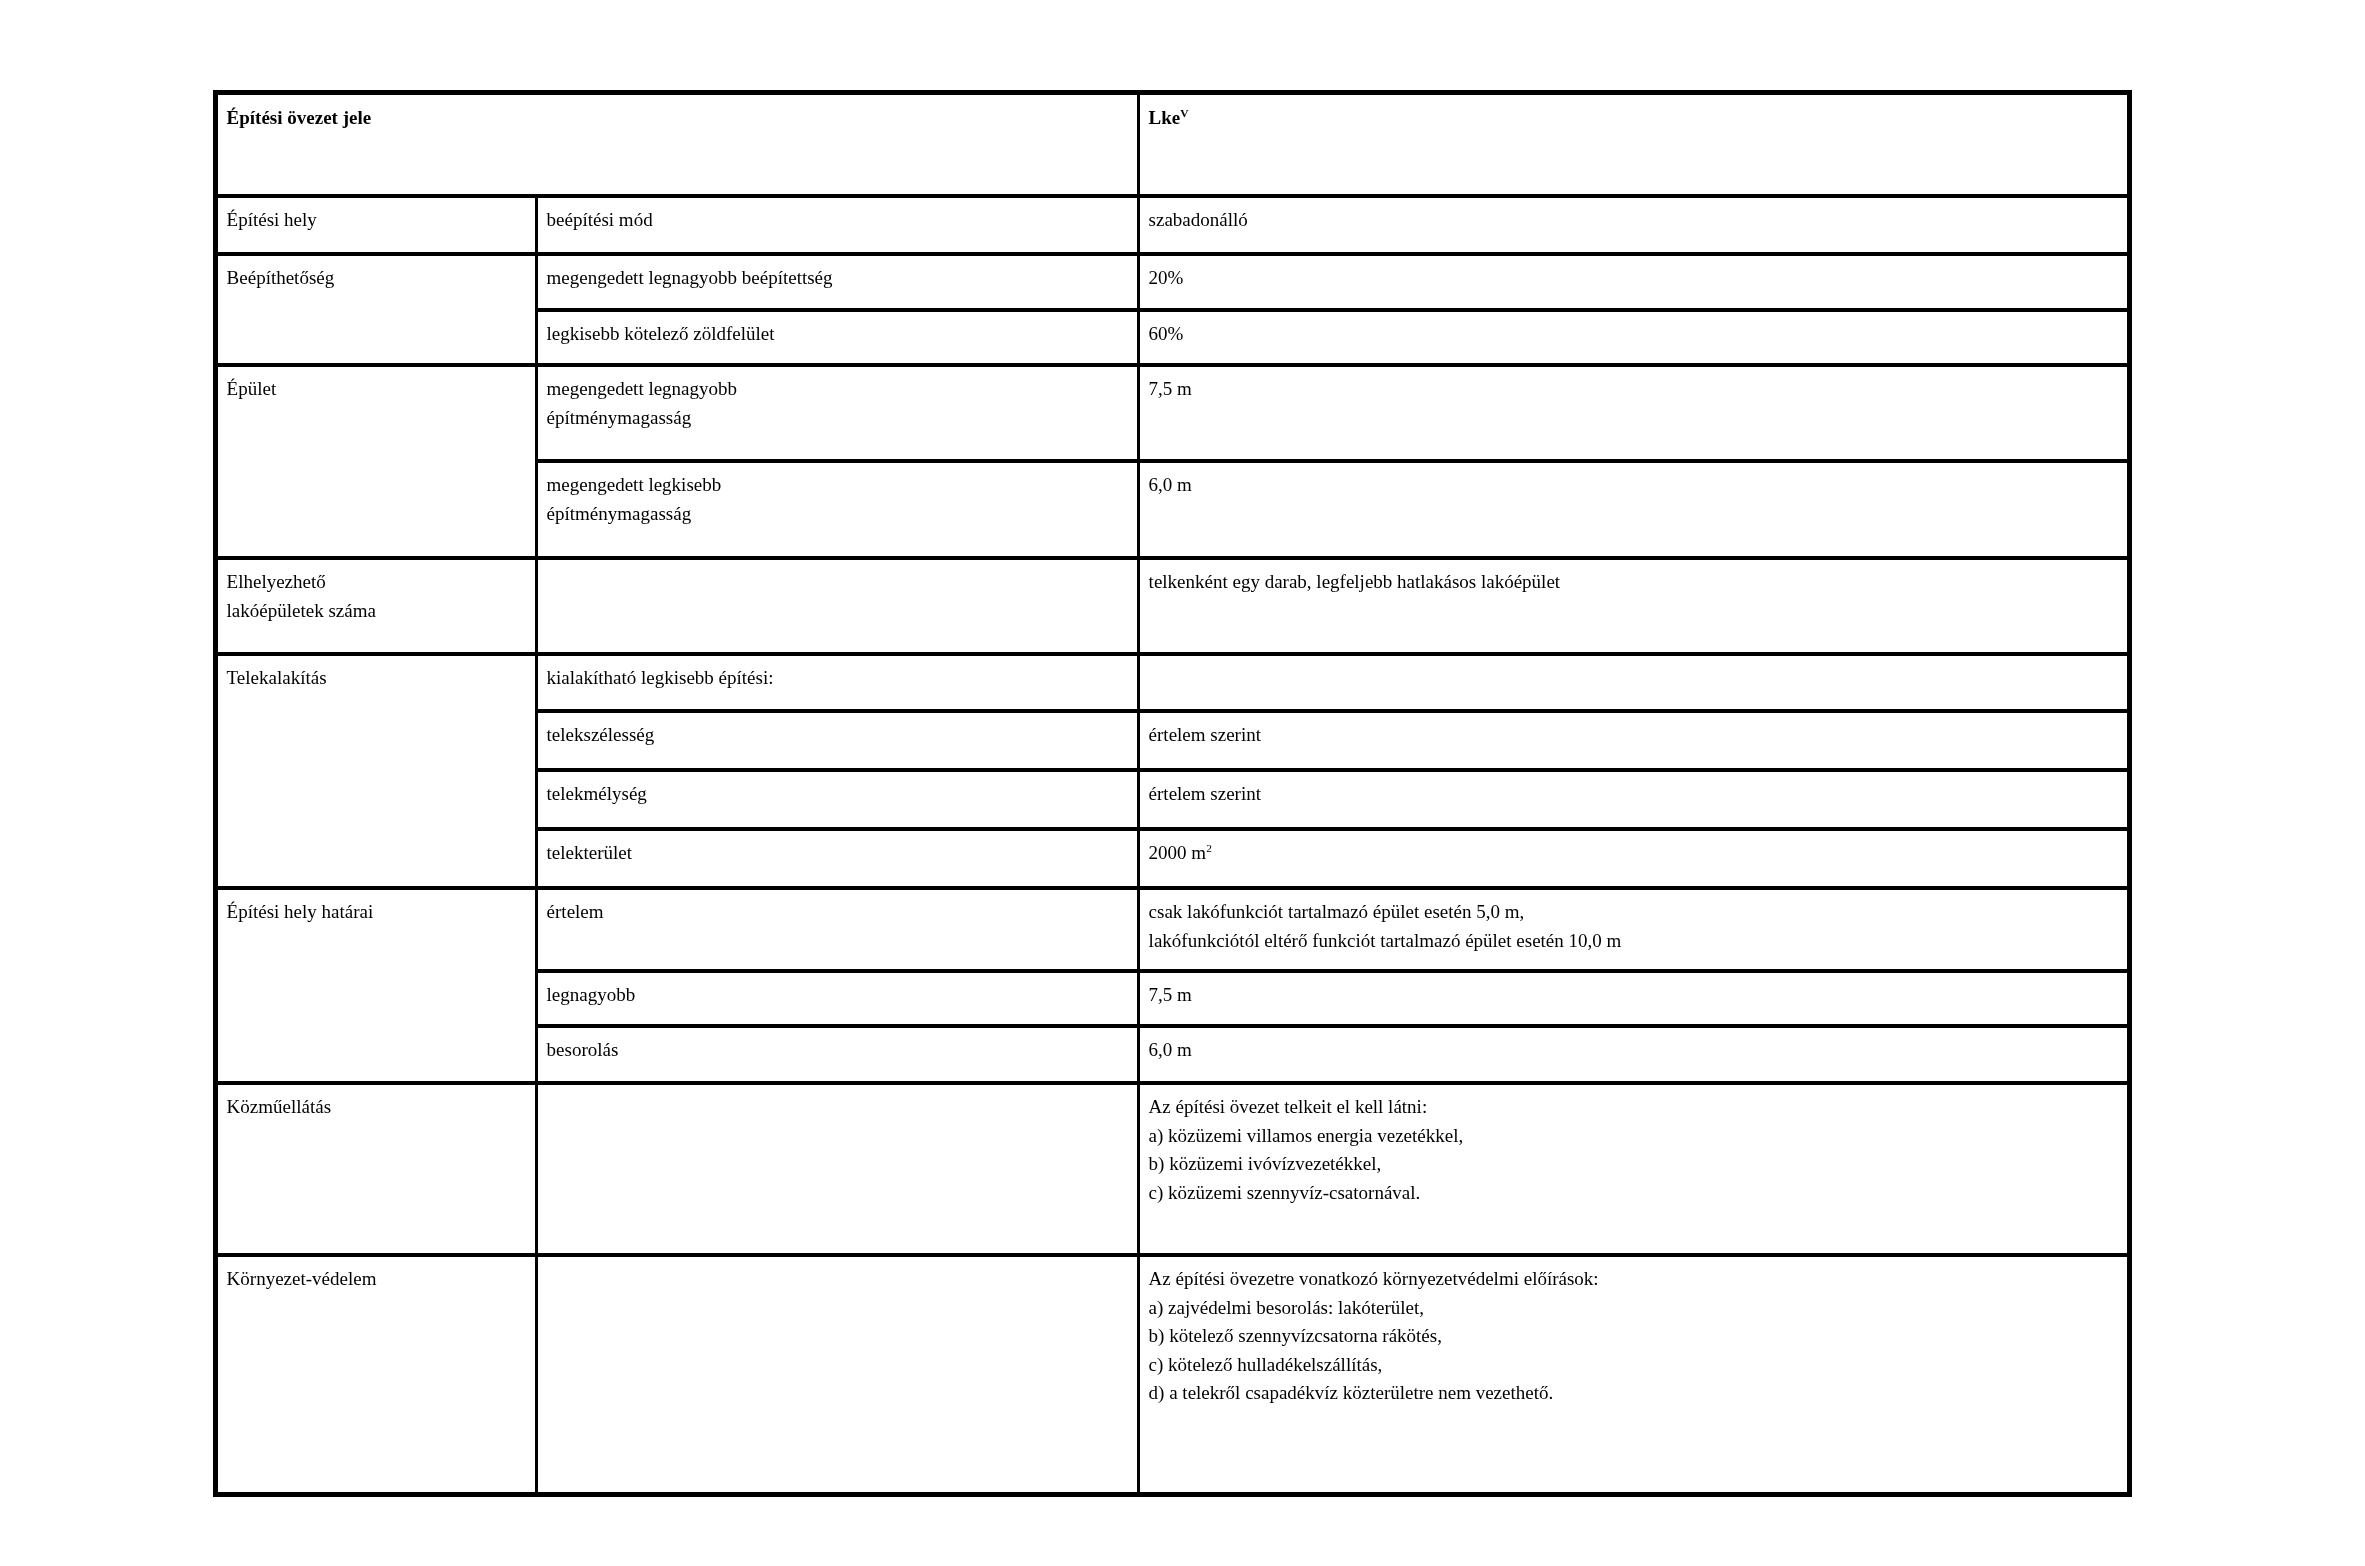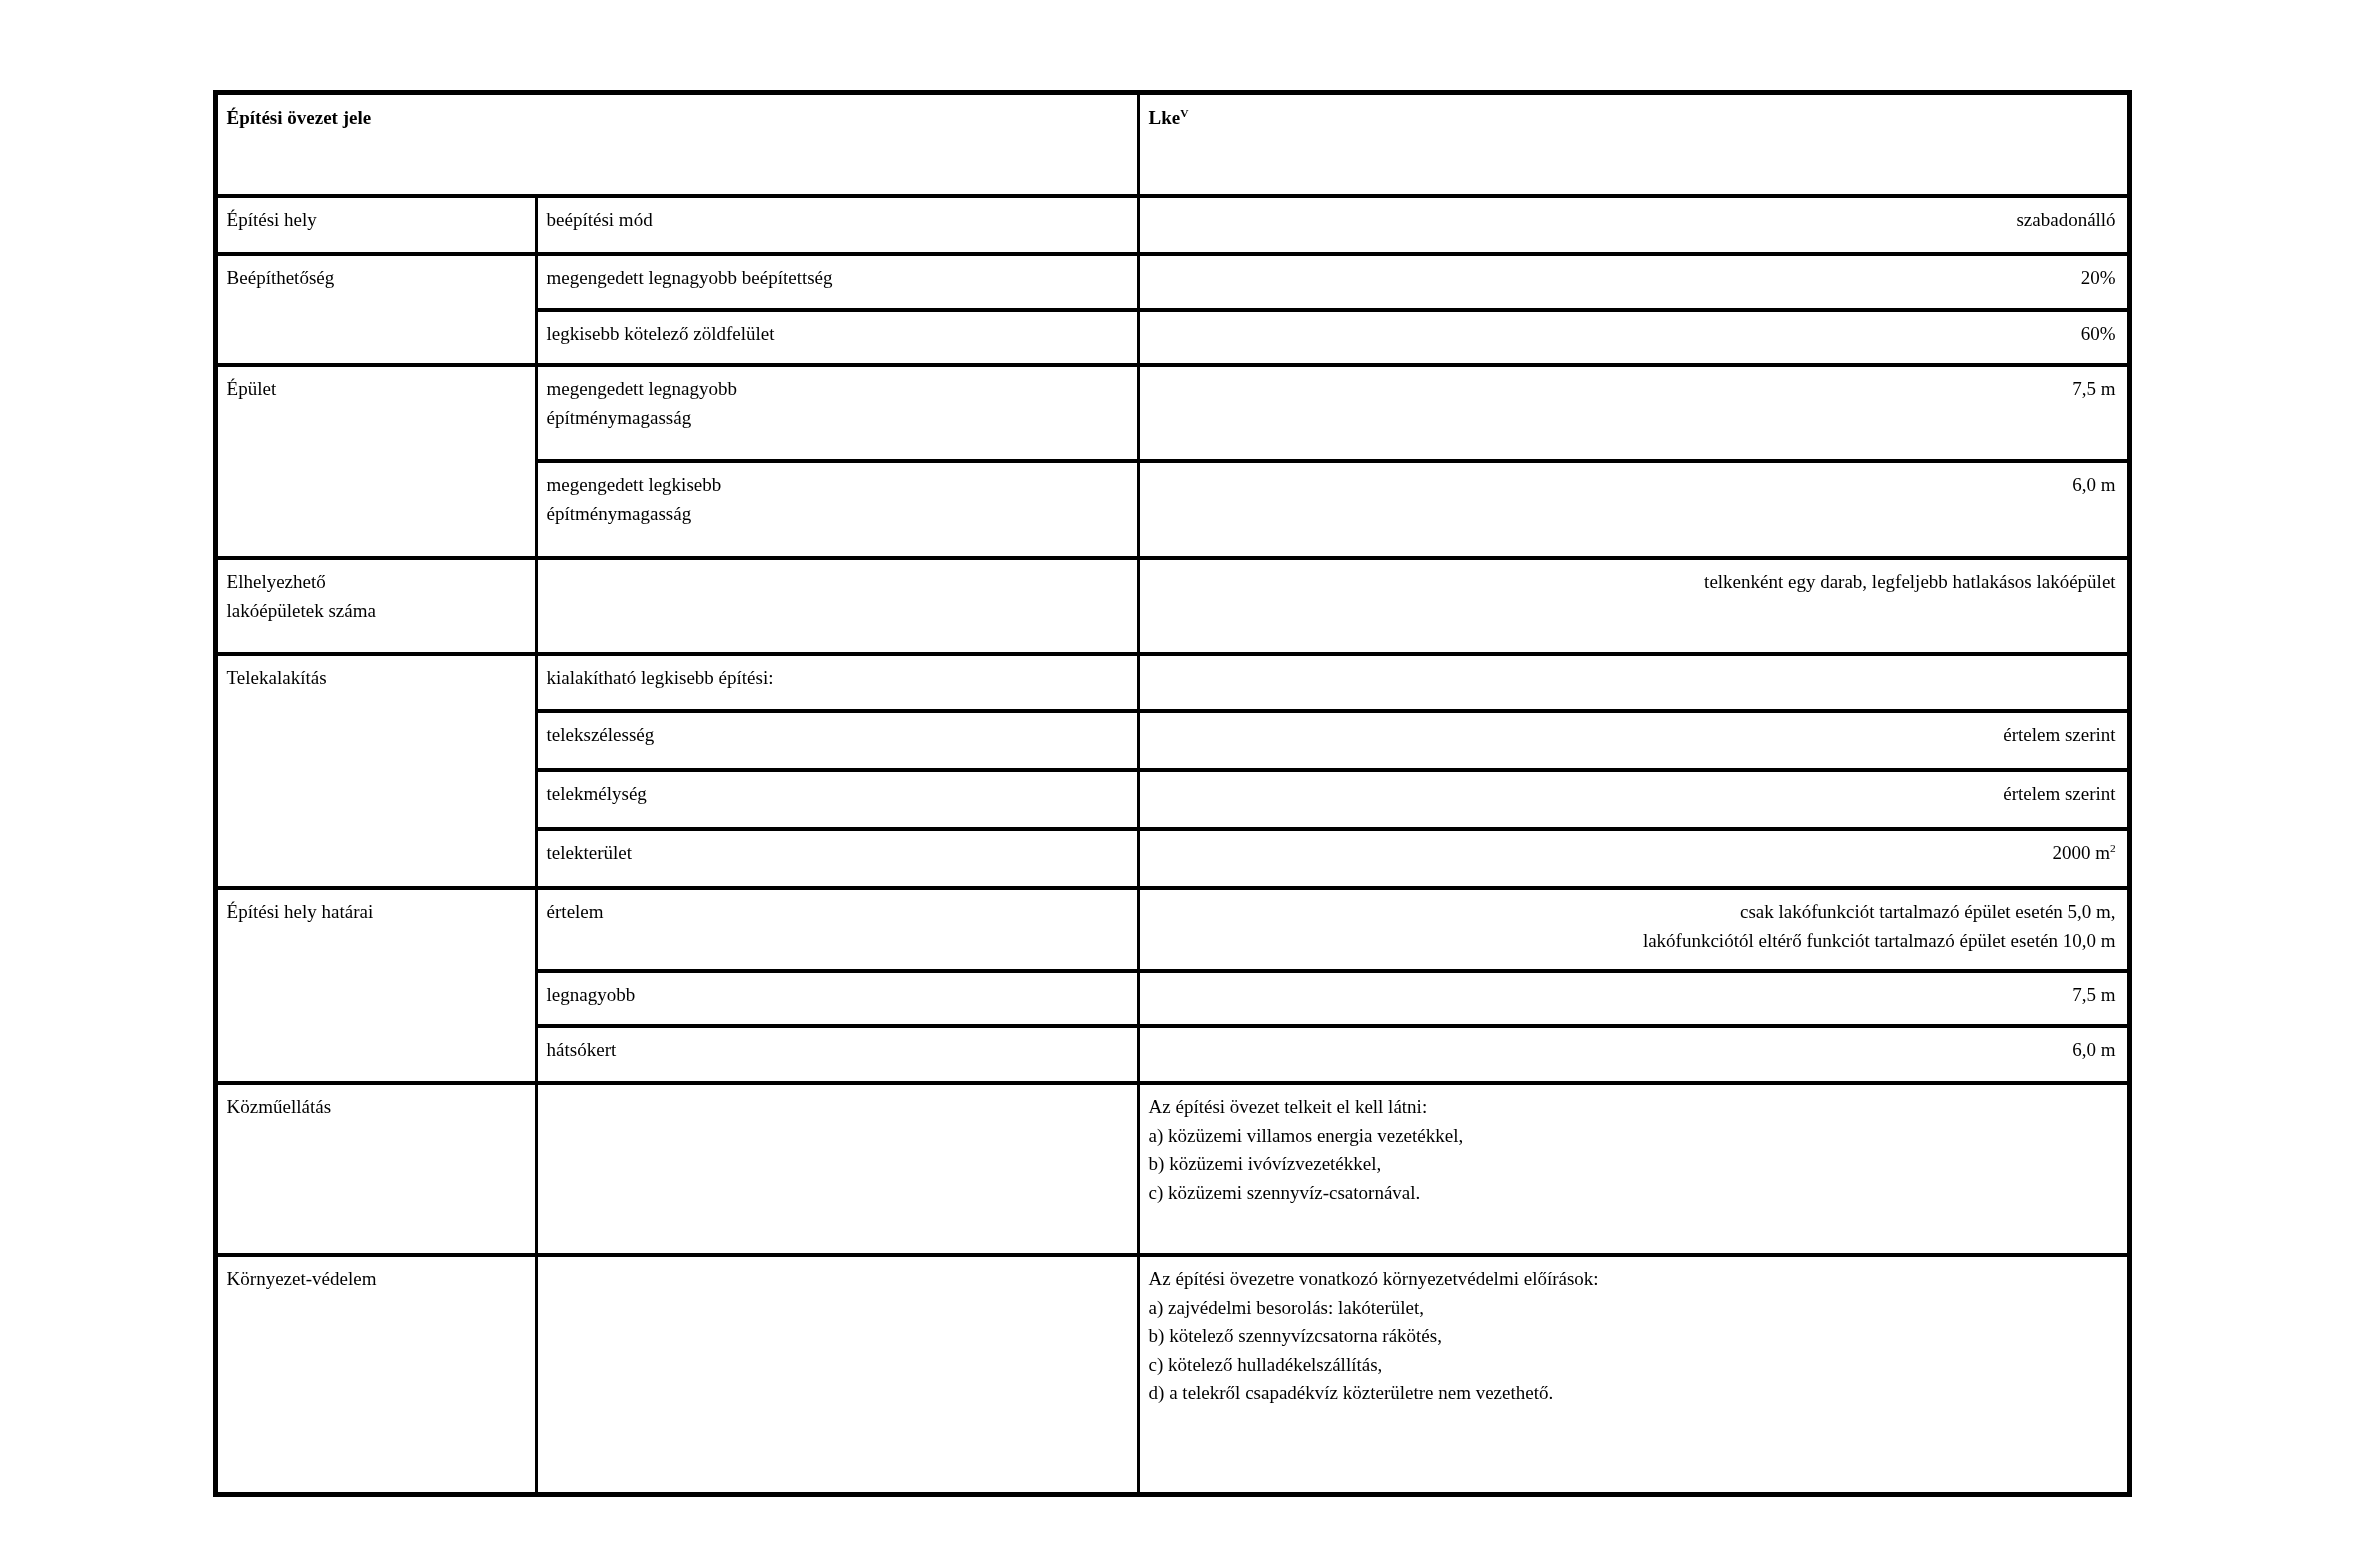--- a/index.html
+++ b/index.html
@@ -49,21 +49,21 @@
     padding-top: 16px;
   }
   td.zone {
     text-align: left;
     font-size: 32px;
     font-weight: bold;
     vertical-align: middle;
     padding-top: 6.7px;
   }
   td.val {
-    text-align: right;
+    text-align: left;
     vertical-align: middle;
     padding: 3.8px 11.4px;
   }
   td.val2 {
     line-height: 1.33;
   }
   td.lines4 {
     line-height: 1.38;
     padding: 6.7px 9.5px 3.8px 6.7px;
   }
@@ -158,21 +158,21 @@
       <td class="val val2">csak lakófunkciót tartalmazó épület esetén 5,0 m,
 lakófunkciótól eltérő funkciót tartalmazó épület esetén 10,0 m</td>
     </tr>
 
     <tr style="height:55px">
       <td>legnagyobb</td>
       <td class="val">7,5 m</td>
     </tr>
 
     <tr style="height:57px">
-      <td>hátsókert</td>
+      <td>besorolás</td>
       <td class="val">6,0 m</td>
     </tr>
 
     <tr style="height:172px">
       <td>Közműellátás</td>
       <td></td>
       <td class="lines4">Az építési övezet telkeit el kell látni:
 a) közüzemi villamos energia vezetékkel,
 b) közüzemi ivóvízvezetékkel,
 c) közüzemi szennyvíz-csatornával.</td>

